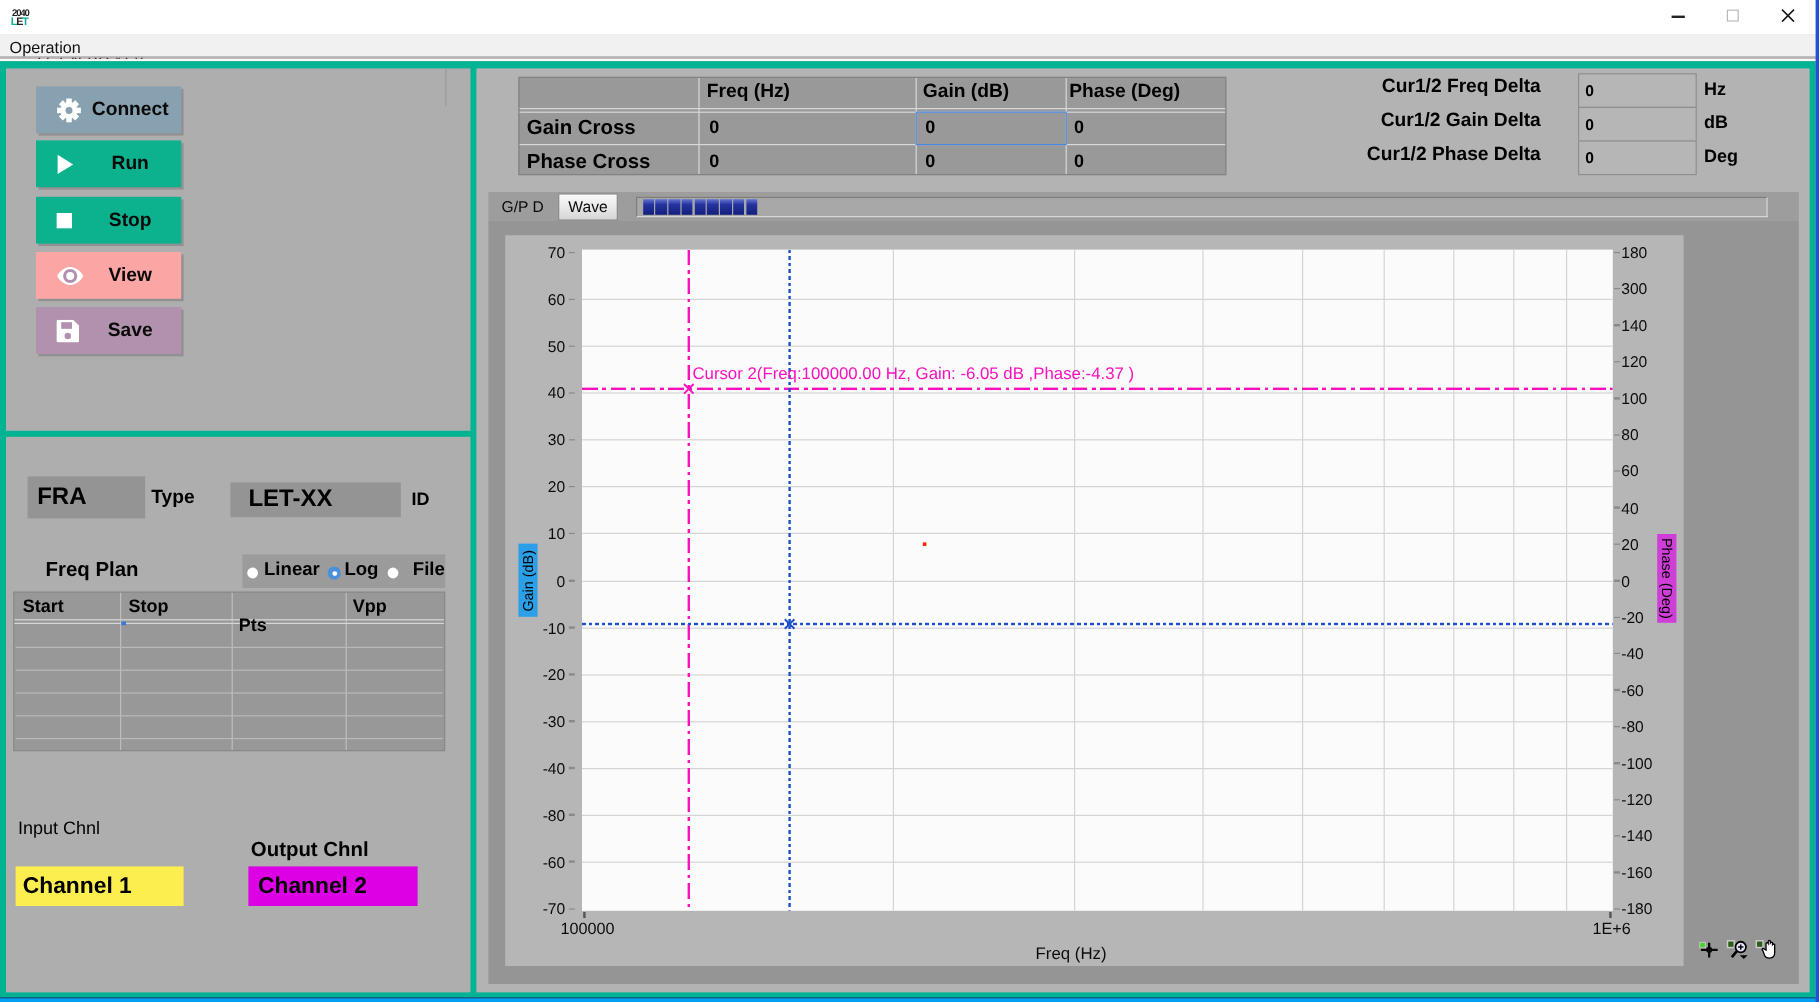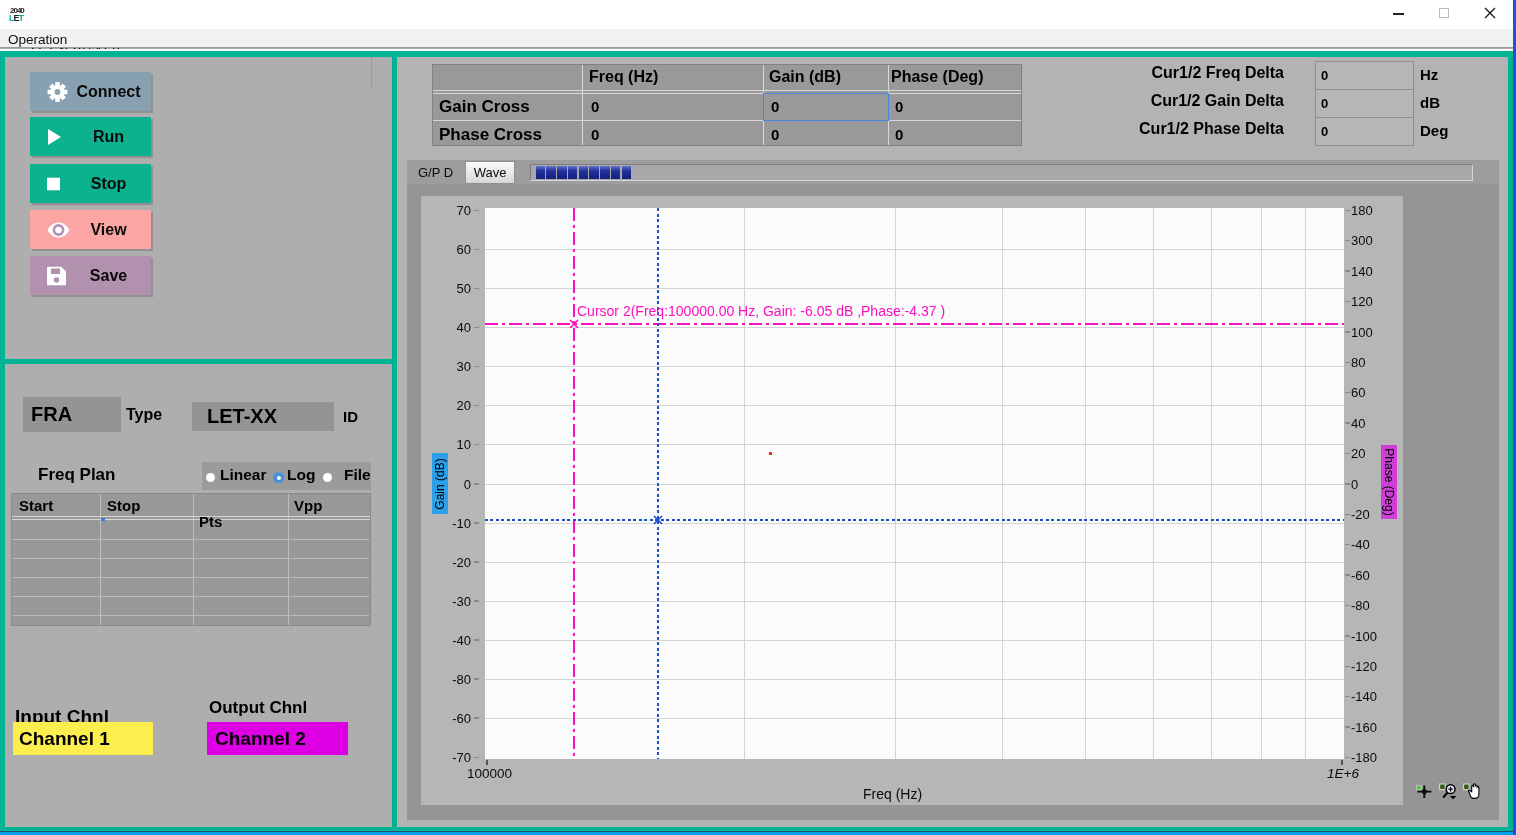--- a/index.html
+++ b/index.html
@@ -141,21 +141,21 @@
     <div class="fpl" style="top:82.5px"></div>
     <div class="fpl" style="top:101.5px"></div>
     <div class="fpl" style="top:120.5px"></div>
   <div style="position:absolute;left:7px;top:3px;font-size:15px;font-weight:bold;">Start</div>
   <div style="position:absolute;left:95px;top:3px;font-size:15px;font-weight:bold;">Stop</div>
   <div style="position:absolute;left:187px;top:3px;font-size:15px;font-weight:bold;margin-top:16px;">Pts</div>
   <div style="position:absolute;left:282px;top:3px;font-size:15px;font-weight:bold;">Vpp</div>
   <div style="position:absolute;left:89px;top:24px;width:4px;height:3px;background:#3a7ad8;"></div>
 </div>
 
-<div class="abs" style="left:15px;top:706px;font-size:19px;font-weight:bold;">Input Chnl</div>
+<div class="abs" style="left:15px;top:682px;font-size:15px;font-weight:normal;">Input Chnl</div>
 <div class="abs" style="left:13px;top:722px;width:140px;height:33px;background:#fbee4e;display:flex;align-items:center;">
   <b style="font-size:19px;padding-left:6px;">Channel 1</b>
   </div>
 <div class="abs" style="left:209px;top:698px;font-size:17px;font-weight:bold;">Output Chnl</div>
 <div class="abs" style="left:207px;top:722px;width:141px;height:33px;background:#dd00e4;display:flex;align-items:center;">
   <b style="font-size:19px;padding-left:8px;">Channel 2</b>
   </div>
 
 <div class="abs" style="left:432px;top:64px;width:590px;height:82px;background:#999999;border:1px solid #828282;">
   <div style="position:absolute;left:149px;top:0;width:1px;height:100%;background:#d8d8d8;"></div>
@@ -315,21 +315,21 @@
 <div class="yr" style="top:324.6px">100</div>
 <div class="tkr" style="top:300.7px"></div>
 <div class="yr" style="top:294.2px">120</div>
 <div class="tkr" style="top:270.3px"></div>
 <div class="yr" style="top:263.8px">140</div>
 <div class="tkr" style="top:239.9px"></div>
 <div class="yr" style="top:233.4px">300</div>
 <div class="tkr" style="top:209.5px"></div>
 <div class="yr" style="top:203.0px">180</div>
 <div class="abs" style="left:467px;top:766px;font-size:13.5px;color:#0c0c0c;">100000</div>
-<div class="abs" style="left:1327px;top:766px;font-size:13.5px;color:#0c0c0c;font-style:italic;">1E+6</div>
+<div class="abs" style="left:1327px;top:766px;font-size:13.5px;color:#0c0c0c;">1E+6</div>
 <div class="abs" style="left:863px;top:786px;font-size:14px;color:#0c0c0c;">Freq (Hz)</div>
 <div class="abs" style="left:486px;top:760px;width:1.5px;height:4.5px;background:#555;"></div>
 <div class="abs" style="left:1341px;top:760px;width:1.5px;height:4.5px;background:#555;"></div>
 
 <div class="abs" style="left:432px;top:453px;width:16px;height:61px;background:#2b9fe8;">
   <div style="position:absolute;left:50%;top:50%;transform:translate(-50%,-50%) rotate(-90deg);font-size:12px;color:#000;white-space:nowrap;">Gain (dB)</div>
   </div>
 <div class="abs" style="left:1381px;top:445px;width:16px;height:74px;background:#cf3fd8;">
   <div style="position:absolute;left:50%;top:50%;transform:translate(-50%,-50%) rotate(90deg);font-size:12px;color:#000;white-space:nowrap;">Phase (Deg)</div>
   </div>

